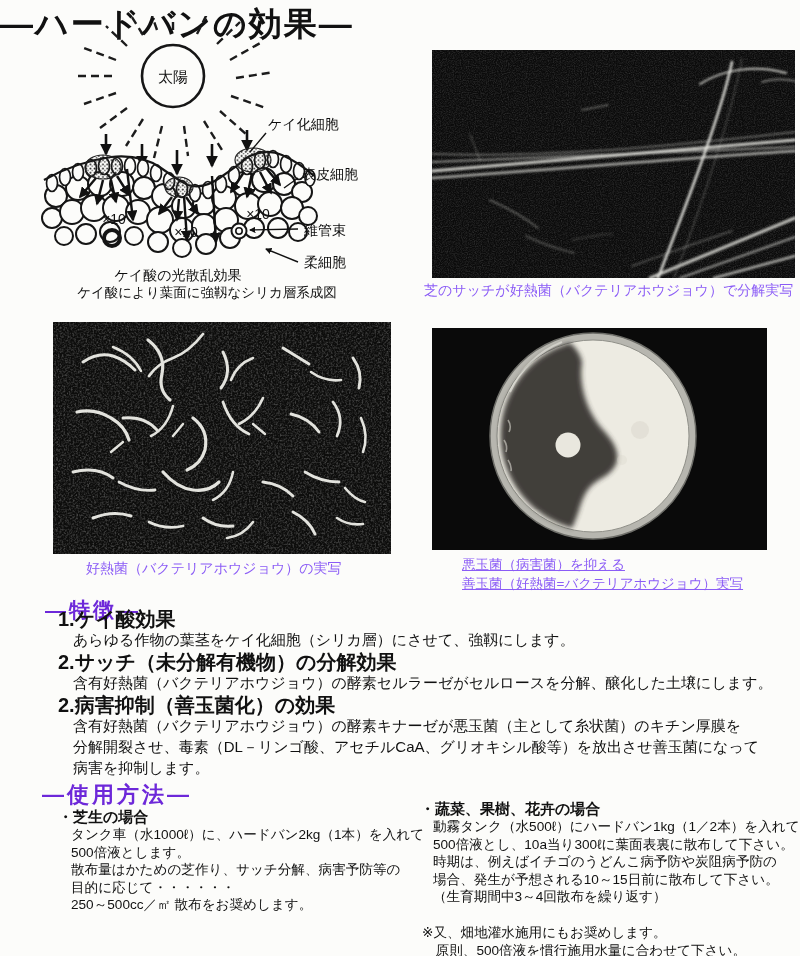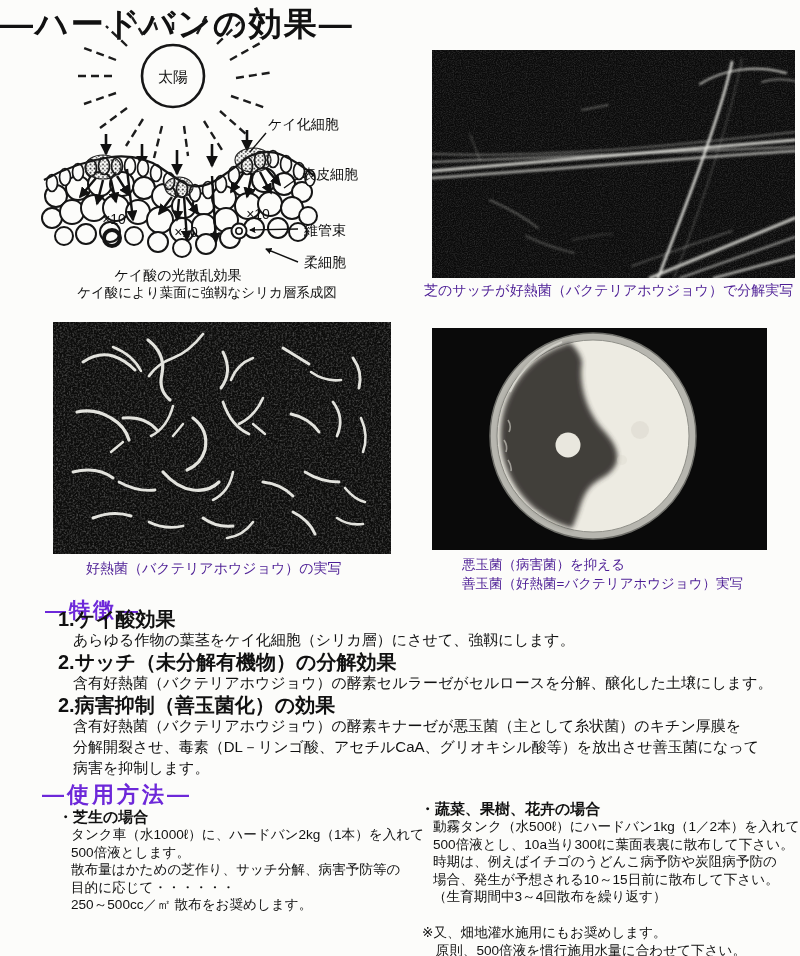--- a/index.html
+++ b/index.html
@@ -9,21 +9,21 @@
     font-family:"Liberation Sans","DejaVu Sans",sans-serif;
   }
   .abs { position:absolute; }
   .title {
     position:absolute; top:2px; left:0; width:100%;
     text-align:left; font-size:33px; font-weight:800;
     letter-spacing:2px; margin:0;
   }
   svg { display:block; }
   .photo { position:absolute; background:#0c0c0c; }
-  .caption { position:absolute; font-size:14px; color:#4c1d95; white-space:nowrap; }
+  .caption { position:absolute; font-size:14px; color:#8b5cf6; white-space:nowrap; }
   .caption.two-line { line-height:19px; }
   .sec-heading {
     position:absolute; margin:12px; font-weight:800; color:#6d28d9;
     letter-spacing:3px; white-space:nowrap;
   }
   .features-heading { top:584px; left:33px; font-size:21px; }
   .usage-heading { top:768px; left:30px; font-size:22px; }
   .features-body { position:absolute; top:607px; left:58px; width:740px; }
   .feature-title { font-weight:800; font-size:20px; line-height:20px; margin-top:2px; white-space:nowrap; }
   .feature-line  { font-size:15px; line-height:21px; padding-left:15px; white-space:nowrap; }
@@ -308,21 +308,21 @@
     <circle cx="136" cy="117" r="12.5" fill="#e9e7de" filter="url(#soft4)"></circle>
     <circle cx="208" cy="102" r="9" fill="#d9d6cb" opacity="0.5"></circle>
     <circle cx="190" cy="132" r="5" fill="#d9d6cb" opacity="0.35"></circle>
     <path d="M78,64 A96,96 0 0 1 130,14" fill="none" stroke="#f4f3ec" stroke-width="2" opacity="0.5"></path>
     <g stroke="#e7e5dc" stroke-width="1.6" fill="none" opacity="0.55">
       <path d="M76,92 q4,6 1,12"></path>
       <path d="M72,112 q4,6 2,12"></path>
       <path d="M76,132 q4,6 3,11"></path>
     </g>
   </svg>
-  <div class="caption two-line" style="left:462px; top:555px; font-size:13.5px;">
+  <div class="caption two-line" style="left:462px; top:555px; font-size:13.5px;text-decoration:underline;">
     <div>悪玉菌（病害菌）を抑える</div>
     <div>善玉菌（好熱菌=バクテリアホウジョウ）実写</div>
   </div>
 
   <h2 class="sec-heading features-heading">—特徴—</h2>
   <section class="features-body">
     <div class="feature-item">
       <div class="feature-title">1.ケイ酸効果</div>
       <div class="feature-line">あらゆる作物の葉茎をケイ化細胞（シリカ層）にさせて、強靱にします。</div>
     </div>

